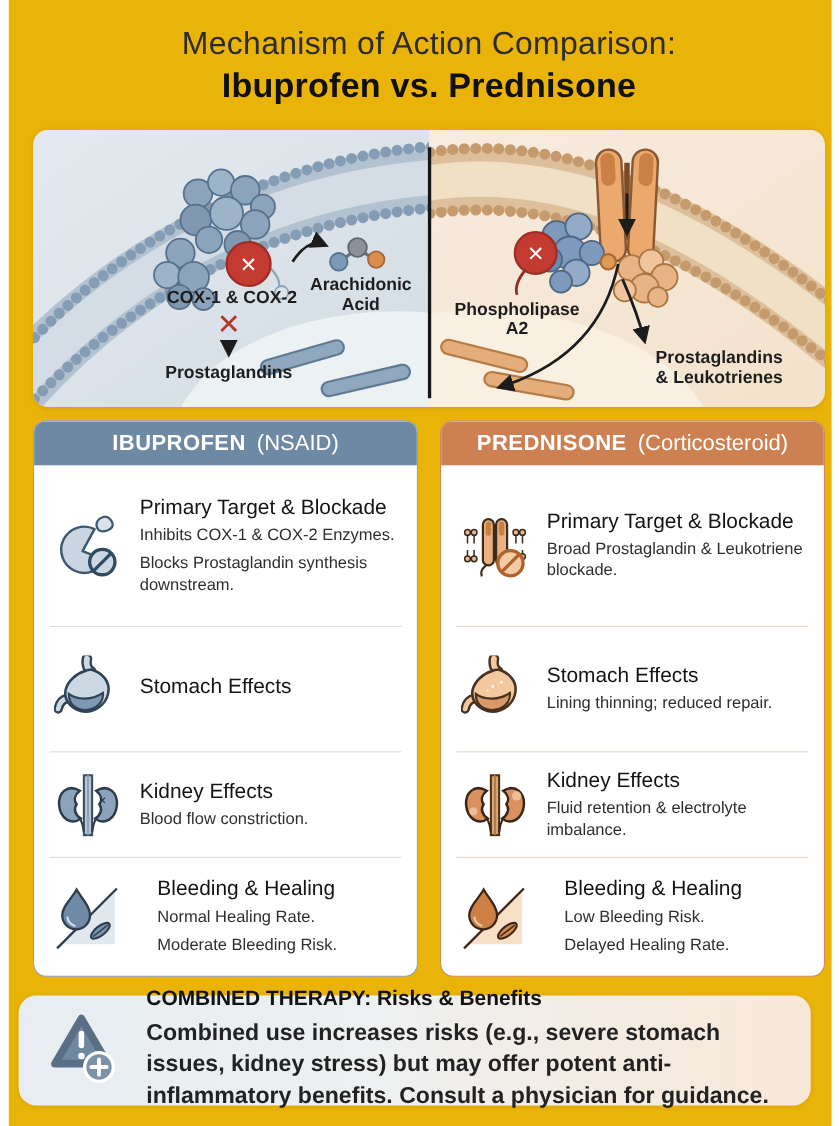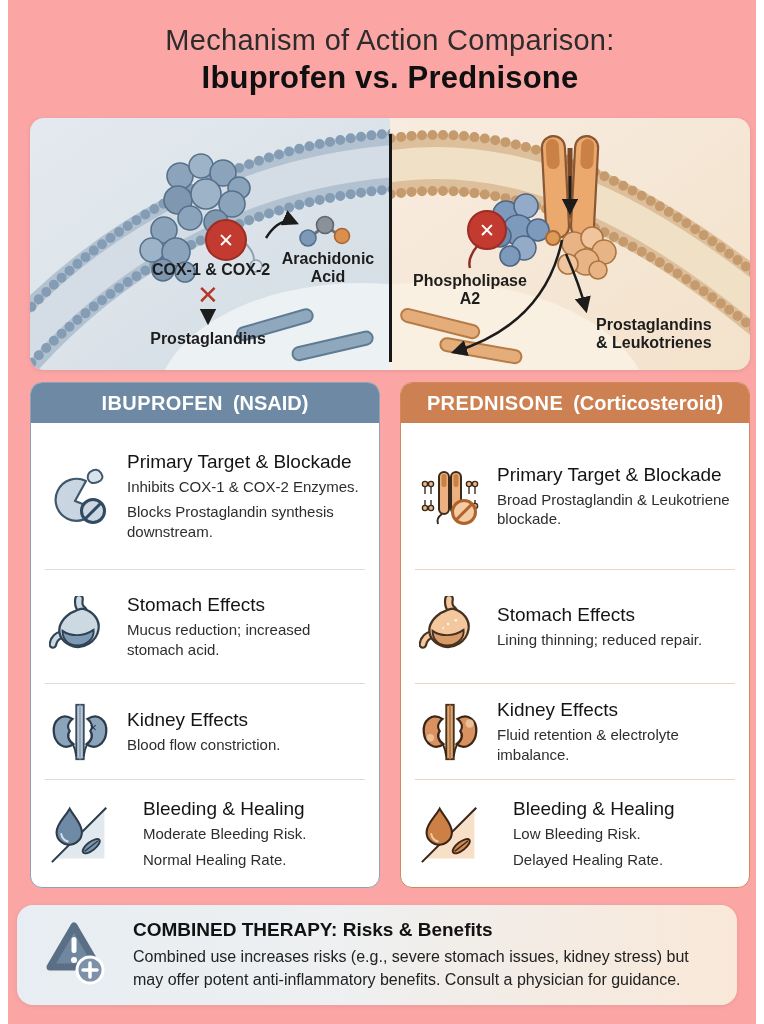--- a/index.html
+++ b/index.html
@@ -1,18 +1,18 @@
 <!DOCTYPE html>
 <html><head>
 <meta charset="utf-8">
 <style>
   html,body { margin:0; padding:0; background:#ffffff; }
   .page {
     position:relative; width:748px; height:1024px; margin:0 auto;
-    background:#fca5a5; overflow:hidden;
+    background:#eab308; overflow:hidden;
     font-family:"Liberation Sans","DejaVu Sans",sans-serif;
     color:#1c1c1c;
   }
 
   
   .titleblock { position:absolute; top:24px; left:0; width:764px; text-align:center; }
   .t1 { font-size:29px; font-weight:400; color:#2c2c2c; letter-spacing:.3px; }
   .t2 { font-size:31px; font-weight:700; color:#101010; margin-top:3px; letter-spacing:.2px; }
 
   
@@ -34,21 +34,21 @@
 
   
   .cards { position:absolute; top:382px; left:22px; width:720px; height:506px; display:flex; gap:20px; }
   .card { width:350px; height:506px; border-radius:12px; overflow:hidden; background:#ffffff; box-sizing:border-box; }
   .card.ibu  { border:1.5px solid #8ea3b5; }
   .card.pred { border:1.5px solid #cf8a5c; }
   .card-header { height:40px; display:flex; align-items:center; justify-content:center; color:#fff; font-size:20px; }
   .card.ibu  .card-header { background:#6d89a3; }
   .card.pred .card-header { background:#cd8152; }
   .card-header .drug { font-weight:700; letter-spacing:.4px; }
-  .card-header .cls  { font-weight:700; margin-left:10px; }
+  .card-header .cls  { font-weight:400; margin-left:10px; }
 
   .row { display:flex; align-items:center; gap:14px; margin:0 14px; padding:0 2px; box-sizing:border-box; }
   .row.r1 { height:146px; }
   .row.r2 { height:114px; }
   .row.r3 { height:96px; }
   .row.r4 { height:108px;gap:30px; }
   .row + .row { border-top:1px solid #d7dee4; }
   .card.pred .row + .row { border-top:1px solid #ead6c3; }
 
   .icon { width:66px; flex:0 0 66px; display:flex; align-items:center; justify-content:center; }
@@ -61,21 +61,21 @@
   
   .footer {
     position:absolute; top:905px; left:9px; width:720px; height:100px;
     border-radius:16px; box-sizing:border-box;
     background:linear-gradient(90deg,#e7edf2 0%,#eef0f1 45%,#f9e8d8 100%);
     display:flex; align-items:center; gap:18px; padding:0 22px 0 26px;
     box-shadow:0 1px 4px rgba(60,60,60,.10);
   }
   .ficon { width:72px; flex:0 0 72px; }
   .ftitle { font-size:19px; font-weight:700; color:#121212; margin-bottom:5px; }
-  .fbody { font-size:16px; color:#222; line-height:1.38; max-width:585px; }
+  .fbody { font-size:21px; color:#222; line-height:1.38; max-width:585px;font-weight:bold; }
 </style>
 </head>
 <body>
 
 <div class="page">
 
   <div class="titleblock">
     <div class="t1">Mechanism of Action Comparison:</div>
     <div class="t2">Ibuprofen vs. Prednisone</div>
   </div>
@@ -259,21 +259,20 @@
             <path d="M31,3 c-1,6 0,9 4,12" stroke="#2f4355" stroke-width="10" stroke-linecap="round" fill="none"></path>
             <path d="M31,3 c-1,6 0,9 4,12" stroke="#ccd8e2" stroke-width="5.5" stroke-linecap="round" fill="none"></path>
             <path d="M13,40 c-5,1 -8,5 -9,10" stroke="#2f4355" stroke-width="9" stroke-linecap="round" fill="none"></path>
             <path d="M13,40 c-5,1 -8,5 -9,10" stroke="#ccd8e2" stroke-width="4.5" stroke-linecap="round" fill="none"></path>
             <path d="M35,13 C46,16 53,25 51,35 C49,47 36,55 25,52 C15,49 9,41 11,32 C13,24 21,17 28,15 C30,14 33,13 35,13 Z" fill="#ccd8e2" stroke="#2f4355" stroke-width="2.4"></path>
             <path d="M14,36 C22,42 36,42 46,35 C47,44 39,51 29,51 C20,51 14,45 14,36 Z" fill="#7e99b3" stroke="#2f4355" stroke-width="2"></path>
           </svg>
         </div>
         <div class="txt">
           <div class="rtitle">Stomach Effects</div>
-          <div class="rline">Mucus reduction; increased stomach acid.</div>
         </div>
       </div>
 
       <div class="row r3">
         <div class="icon">
           <svg width="60" height="60" viewBox="0 0 64 64">
             <rect x="28" y="3" width="8" height="58" fill="#b9c7d5" stroke="#3a4d60" stroke-width="2"></rect>
             <line x1="32" y1="3" x2="32" y2="61" stroke="#8fa4b8" stroke-width="2"></line>
             <path d="M24,44 q3,6 4,14" stroke="#2c3c4c" stroke-width="2" fill="none"></path>
             <path d="M40,44 q-3,6 -4,14" stroke="#2c3c4c" stroke-width="2" fill="none"></path>
@@ -296,22 +295,22 @@
             <path d="M21,5 C26,14 34,21 34,30 A13.5,13.5 0 1 1 7,30 C7,21 16,14 21,5 Z" fill="#6f8aa5" stroke="#2c3c4c" stroke-width="2.2"></path>
             <path d="M12,32 q1,6 7,8" stroke="#d7e0e8" stroke-width="2" fill="none" stroke-linecap="round"></path>
             <g transform="rotate(-38 44 45)">
               <ellipse cx="44" cy="45" rx="11" ry="4.5" fill="#7e96ad" stroke="#2c3c4c" stroke-width="2"></ellipse>
               <line x1="35" y1="45" x2="53" y2="45" stroke="#2c3c4c" stroke-width="1.4"></line>
             </g>
           </svg>
         </div>
         <div class="txt">
           <div class="rtitle">Bleeding &amp; Healing</div>
+          <div class="rline">Normal Healing Rate.</div>
           <div class="rline">Moderate Bleeding Risk.</div>
-          <div class="rline">Normal Healing Rate.</div>
         </div>
       </div>
     </article>
 
     <article class="card pred">
       <div class="card-header">
         <span class="drug">PREDNISONE</span>
         <span class="cls">(Corticosteroid)</span>
       </div>
 

